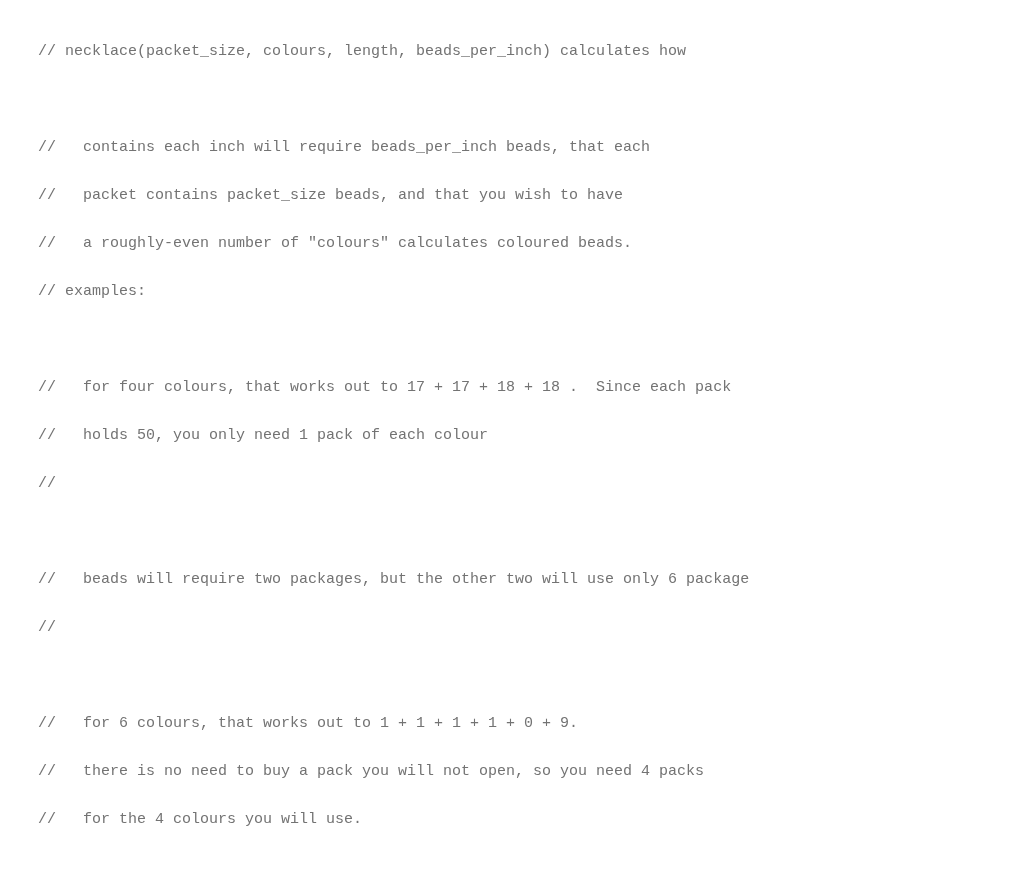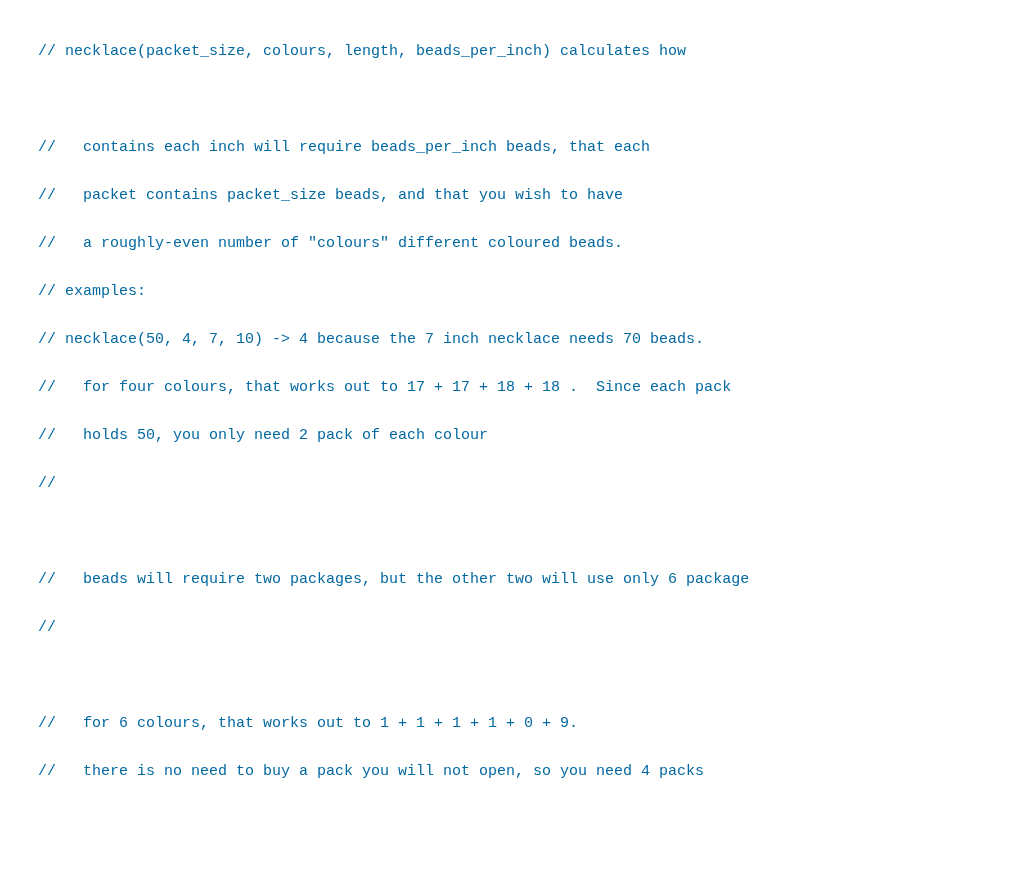--- a/index.html
+++ b/index.html
@@ -17,45 +17,45 @@
       width: 1024px;
       min-height: 889px;
     }
 
     .code-block {
       white-space: pre-wrap;
       word-break: break-word;
     }
 
     .comment {
-      color: #0369a1;
+      color: #737373;
       margin-top: 37px;
     }
   </style>
 </head>
 <body>
 
 <div class="code-block">
   <span class="comment">// necklace(packet_size, colours, length, beads_per_inch) calculates how</span><br>
   <br>
   <span class="comment">//   contains each inch will require beads_per_inch beads, that each</span><br>
   <span class="comment">//   packet contains packet_size beads, and that you wish to have</span><br>
-  <span class="comment">//   a roughly-even number of "colours" different coloured beads.</span><br>
+  <span class="comment">//   a roughly-even number of "colours" calculates coloured beads.</span><br>
   <span class="comment">// examples:</span><br>
-  <span class="comment">// necklace(50, 4, 7, 10) -&gt; 4 because the 7 inch necklace needs 70 beads.</span><br>
+  <br>
   <span class="comment">//   for four colours, that works out to 17 + 17 + 18 + 18 .  Since each pack</span><br>
-  <span class="comment">//   holds 50, you only need 2 pack of each colour</span><br>
+  <span class="comment">//   holds 50, you only need 1 pack of each colour</span><br>
   <span class="comment">//</span><br>
   <br>
   <span class="comment">//   beads will require two packages, but the other two will use only 6 package</span><br>
   <span class="comment">//</span><br>
   <br>
   <span class="comment">//   for 6 colours, that works out to 1 + 1 + 1 + 1 + 0 + 9.</span><br>
   <span class="comment">//   there is no need to buy a pack you will not open, so you need 4 packs</span><br>
-  <br>
+  <span class="comment">//   for the 4 colours you will use.</span><br>
   <br>
   <br>
   <br>
   <br>
   <br>
   <br>
   
 </div>
 
 </body></html>

